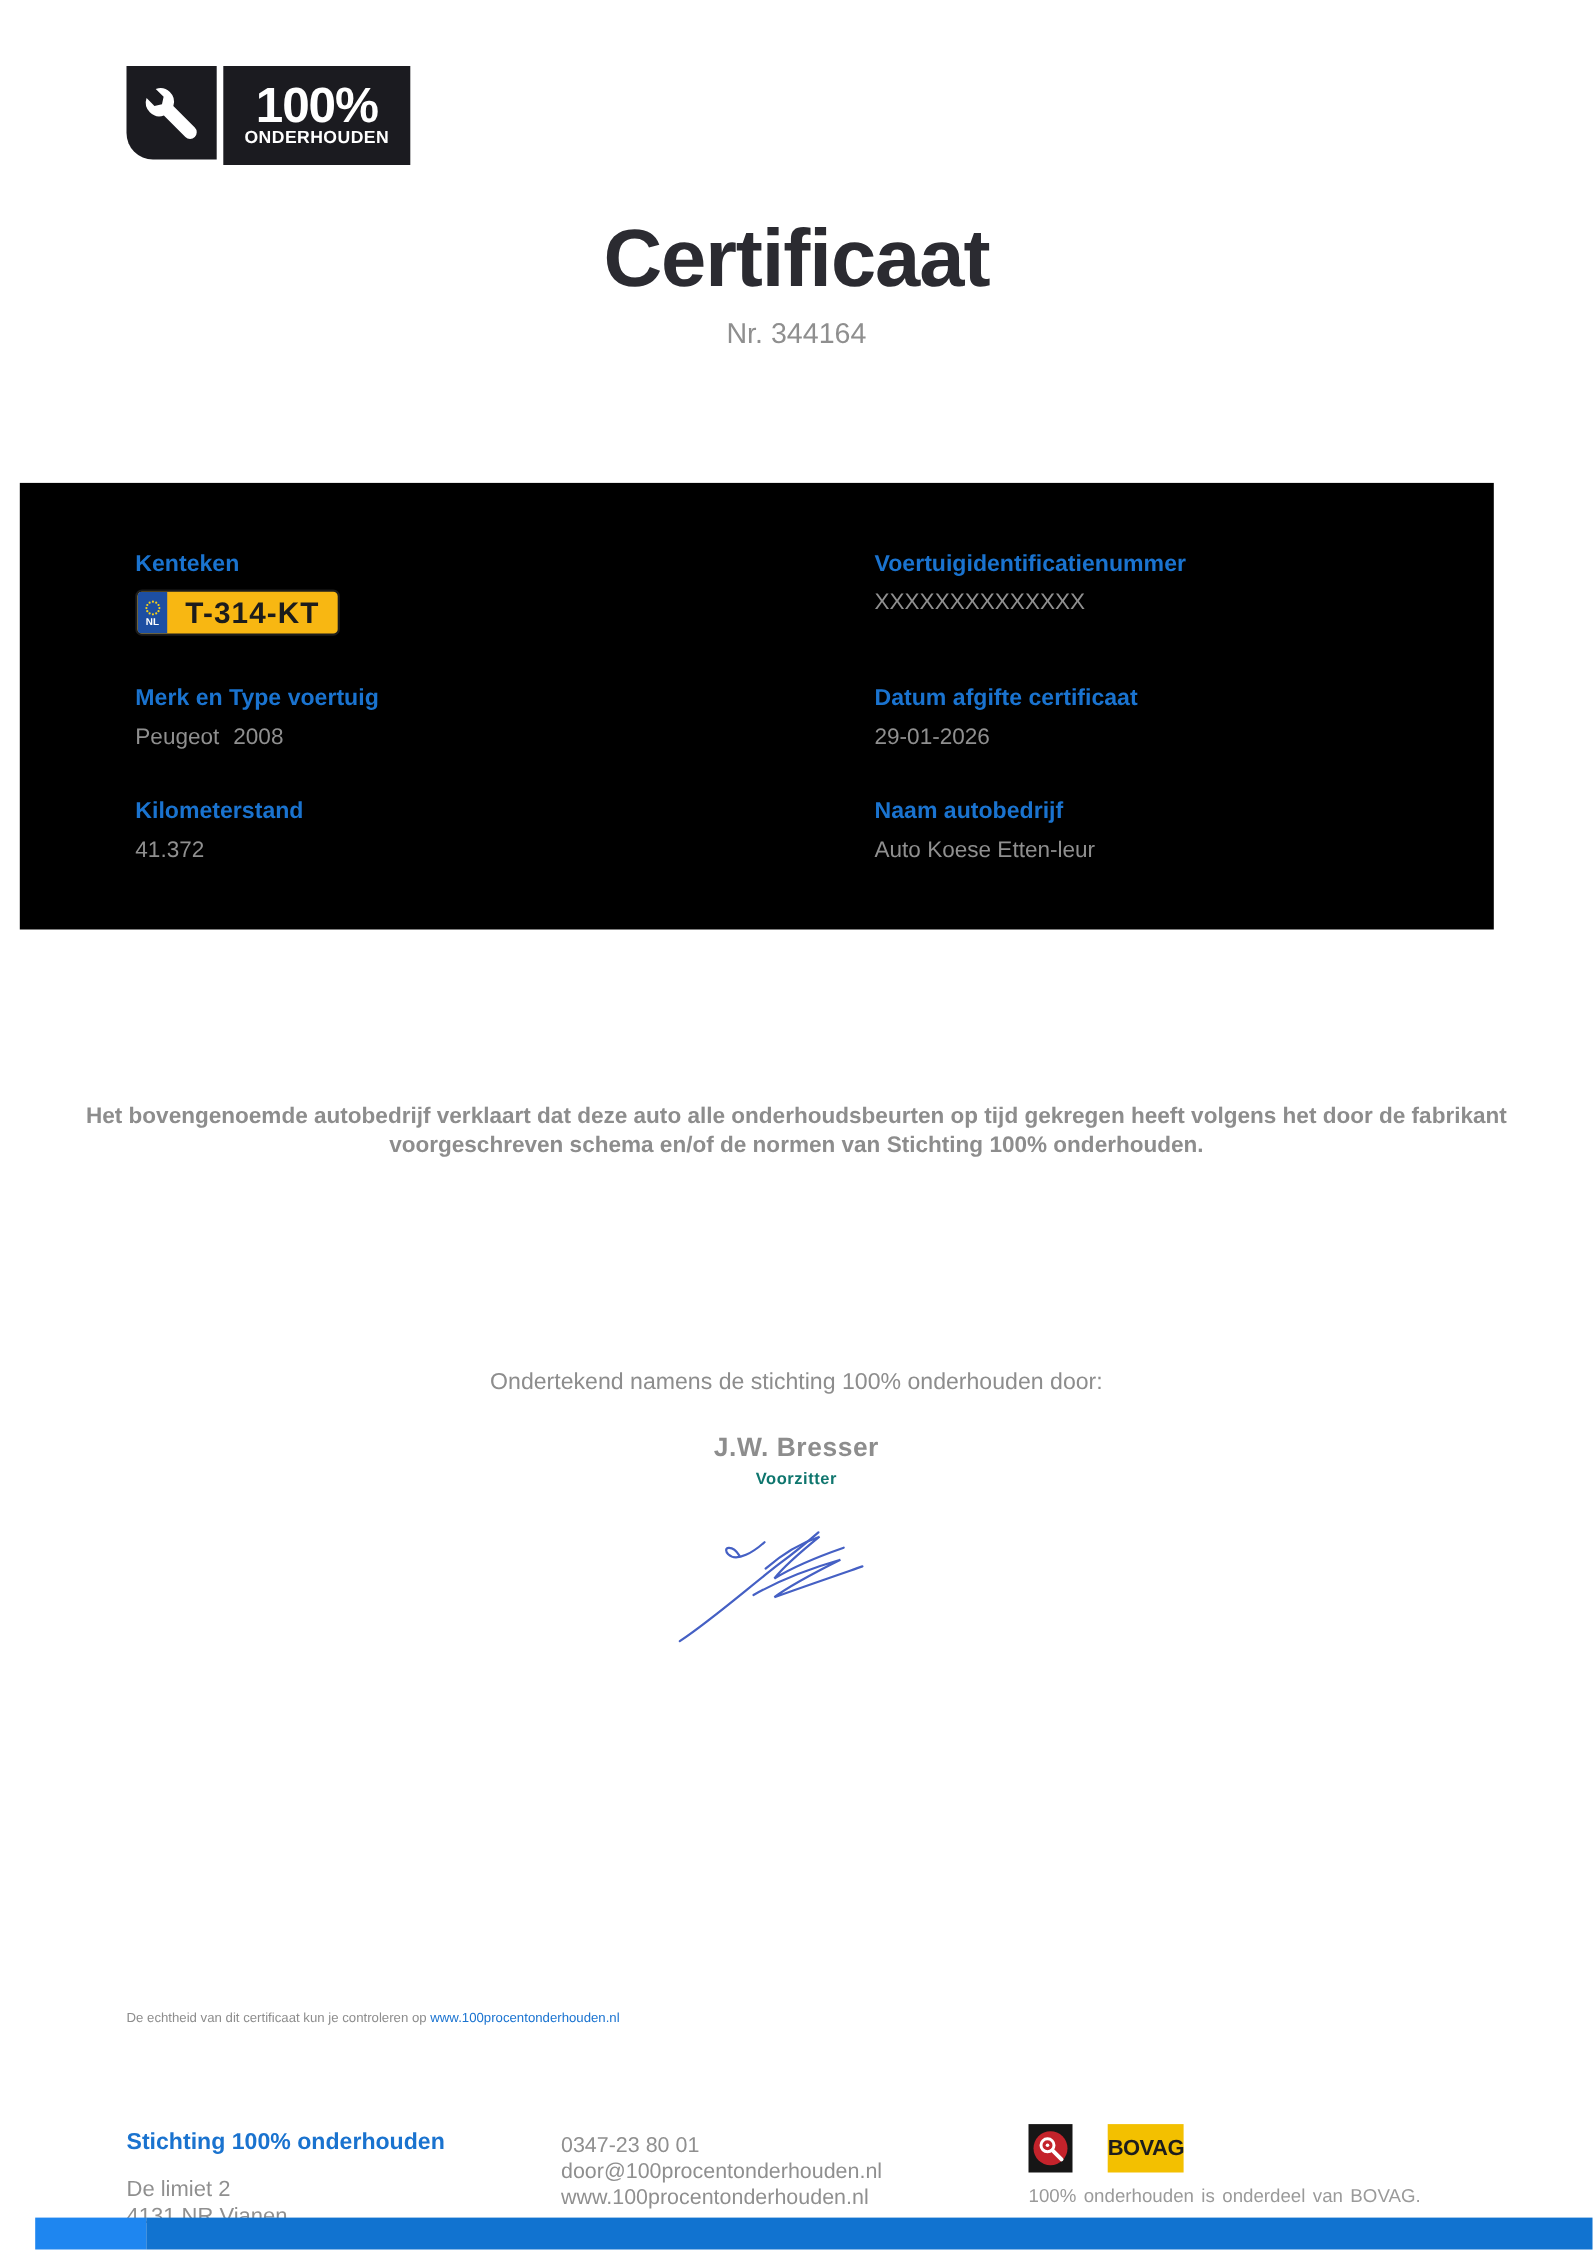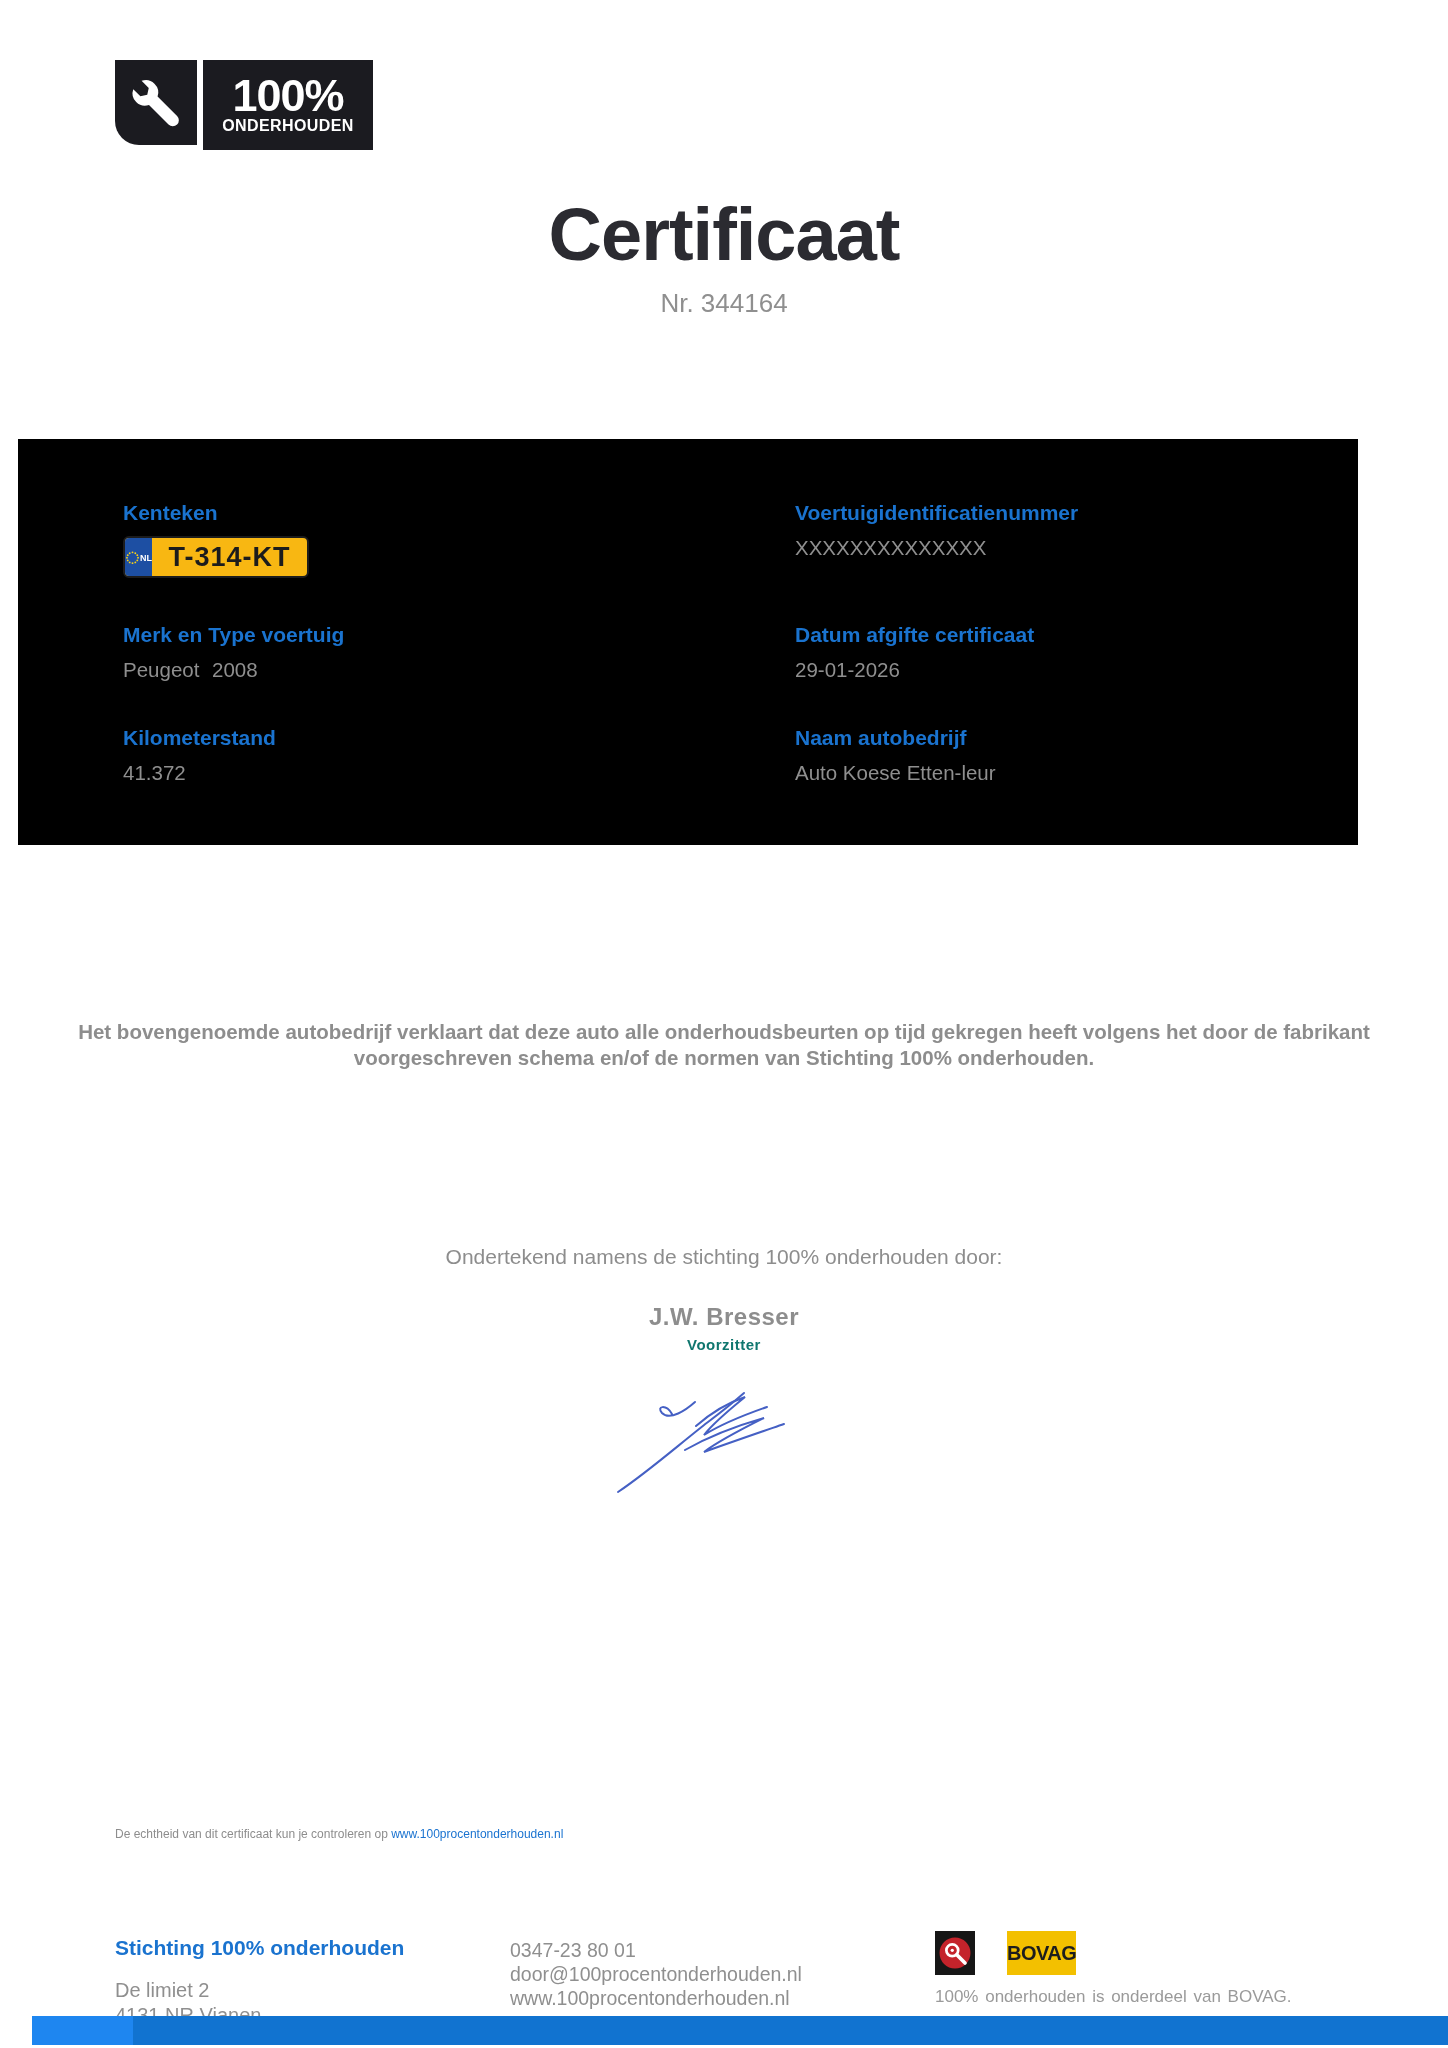--- a/index.html
+++ b/index.html
@@ -46,33 +46,33 @@
   .field-value { color:#8f8f8f; font-size:20.5px; }
   .wide-space { word-spacing:7px; }
 
   
   .plate {
     margin-top:3px; width:186px; height:42px; background:#f8b712;
     border:2px solid #1c1c1c; border-radius:6px;
     display:flex; overflow:hidden;
   }
   .plate-strip {
-    width:27px; background:#1d4fa3; display:flex; flex-direction:row;
-    align-items:center; justify-content:flex-end; padding:3px 0 2px 0;
+    width:27px; background:#1d4fa3; display:flex; flex-direction:column;
+    align-items:center; justify-content:center; padding:3px 0 2px 0;
   }
   .plate-nl { color:#ffffff; font-size:9px; font-weight:bold; line-height:10px; }
   .plate-number {
     flex:1; display:flex; align-items:center; justify-content:center;
     font-size:27px; font-weight:bold; color:#1c1c1c; letter-spacing:1px;
   }
 
   
   .statement {
     position:absolute; top:1002px; left:40px; width:1368px;
-    text-align:center; font-size:20.5px; font-weight:bold; color:#8d8d8d; line-height:26px;margin-top:17px;
+    text-align:center; font-size:20.5px; font-weight:bold; color:#8d8d8d; line-height:26px;
   }
 
   
   .sign-intro {
     position:absolute; top:1245px; left:0; width:100%;
     text-align:center; font-size:21px; color:#8d8d8d;
   }
   .sign-name {
     position:absolute; top:1303px; left:0; width:100%;
     text-align:center; font-size:24px; font-weight:bold; color:#8d8d8d; letter-spacing:0.5px;

